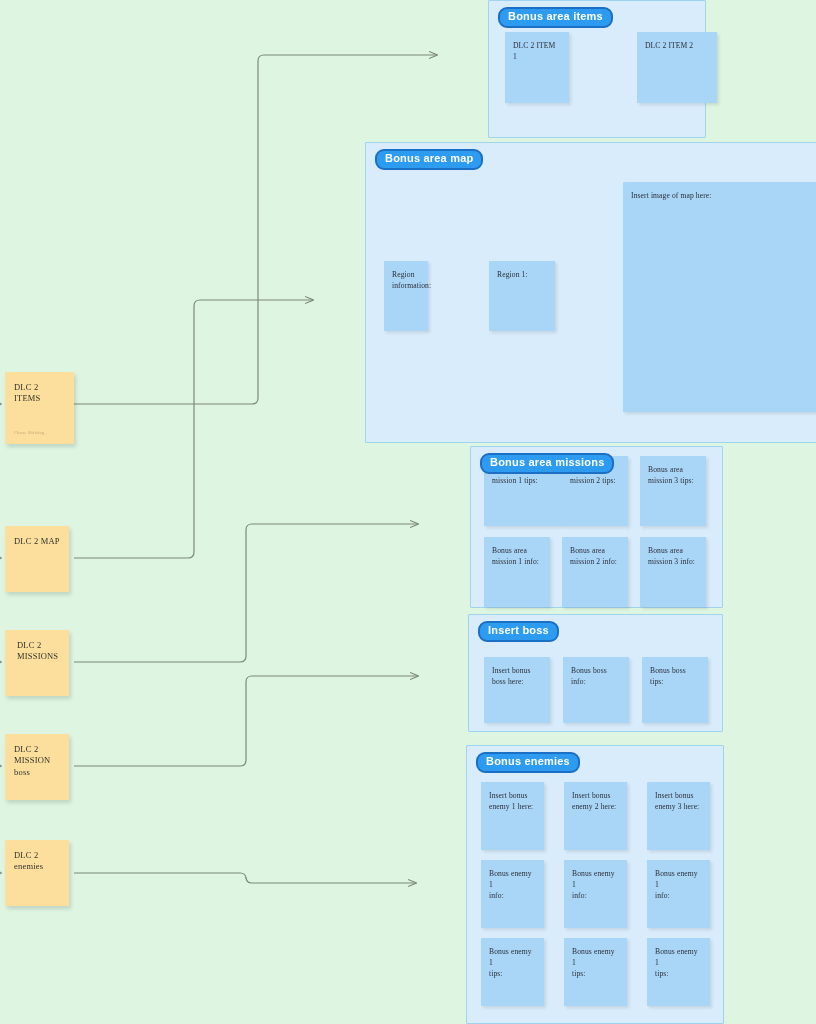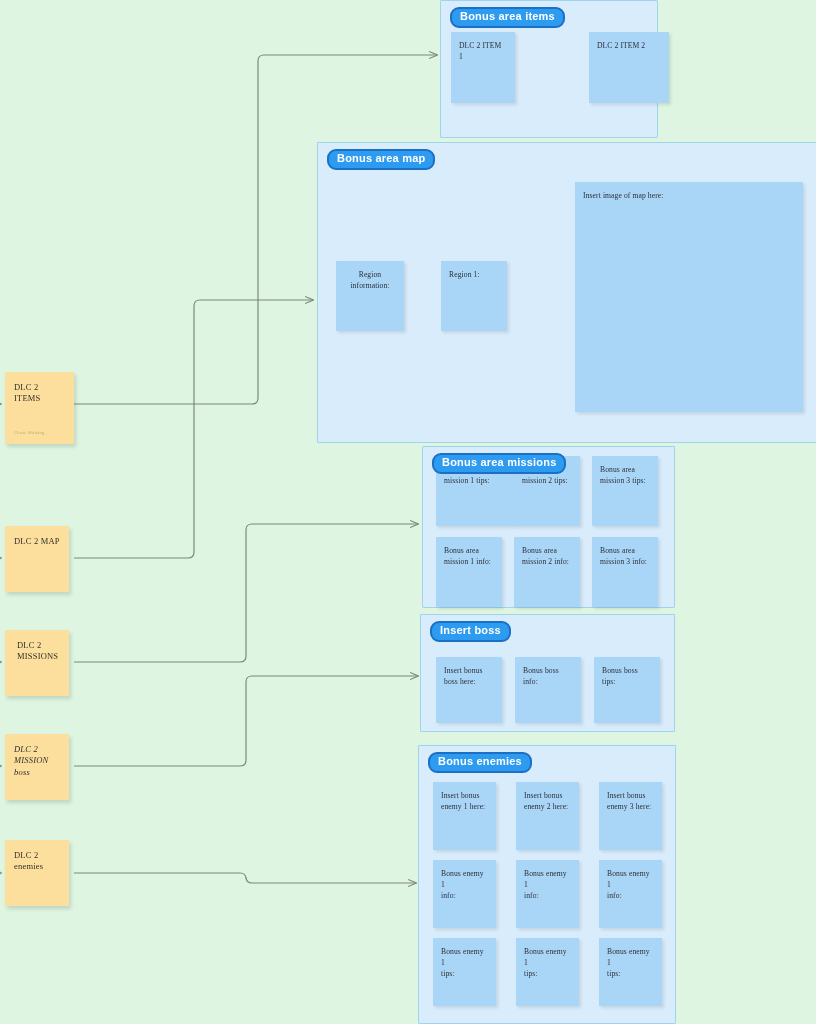--- a/index.html
+++ b/index.html
@@ -38,21 +38,21 @@
     padding: 10px 9px;
     z-index: 12;
   }
   .sticky-title {
     font-family: "Liberation Serif", serif;
     font-size: 8.5px;
     color: #33312c;
     line-height: 1.35;
     letter-spacing: 0.2px;
   }
-  .sticky-title.italic { font-style: italic; }
+  .sticky-title.italic { }
   .sticky-sub {
     position: absolute;
     left: 9px;
     bottom: 9px;
     font-size: 4.4px;
     color: #c0a675;
     letter-spacing: 0.3px;
   }
   .sticky-arrow {
     position: absolute;
@@ -63,20 +63,21 @@
   }
 
   
   .panel {
     position: absolute;
     background: #d9ecfb;
     border: 1px solid #9fd4ef;
     border-radius: 1px;
     box-sizing: border-box;
     z-index: 8;
+    margin-left: 48px;
   }
   .panel-badge {
     position: absolute;
     top: 6px;
     left: 9px;
     background: #2d9bf0;
     border: 2px solid #1b6fc4;
     border-radius: 9px;
     color: #ffffff;
     font-family: "Liberation Sans", sans-serif;
@@ -160,27 +161,27 @@
 
   <div class="sticky" style="left:5px; top:840px; width:64px; height:66px;">
     <div class="sticky-title" style="white-space: pre-line;">DLC 2 enemies</div>
   </div>
   <svg class="sticky-arrow" style="top:868px;" viewBox="0 0 10 10">
     <path d="M1,1 L8,5 L1,9" fill="none" stroke="#8a9486" stroke-width="1.4"></path>
   </svg>
 
   <div class="panel" style="left:440px; top:0px; width:218px; height:138px;">
     <div class="panel-badge">Bonus area items</div>
-    <div class="card" style="left: 10px; top: 31px; width: 64px; height: 71px; white-space: pre-line; padding-left: 8px;">DLC 2 ITEM 1</div>
+    <div class="card" style="left: 16px; top: 31px; width: 64px; height: 71px; white-space: pre-line; padding-left: 8px;">DLC 2 ITEM 1</div>
     <div class="card" style="left: 148px; top: 31px; width: 80px; height: 71px; white-space: pre-line;">DLC 2 ITEM 2</div>
   </div>
 
   <div class="panel" style="left:317px; top:142px; width:520px; height:301px;">
     <div class="panel-badge">Bonus area map</div>
-    <div class="card" style="left: 18px; top: 118px; width: 68px; height: 70px; white-space: pre-line; text-align: center;">Region
+    <div class="card" style="left: 18px; top: 118px; width: 44px; height: 70px; white-space: pre-line;">Region
 information:</div>
     <div class="card" style="left: 123px; top: 118px; width: 66px; height: 70px; white-space: pre-line;">Region 1:</div>
     <div class="card" style="left: 257px; top: 39px; width: 228px; height: 230px; white-space: pre-line;">Insert image of map here:</div>
   </div>
 
   <div class="panel" style="left:422px; top:446px; width:253px; height:162px;">
     <div class="panel-badge">Bonus area missions</div>
     <div class="card" style="left: 13px; top: 9px; width: 78px; height: 70px; white-space: pre-line;">Bonus area
 mission 1 tips:</div>
     <div class="card" style="left: 91px; top: 9px; width: 66px; height: 70px; white-space: pre-line;">Bonus area

